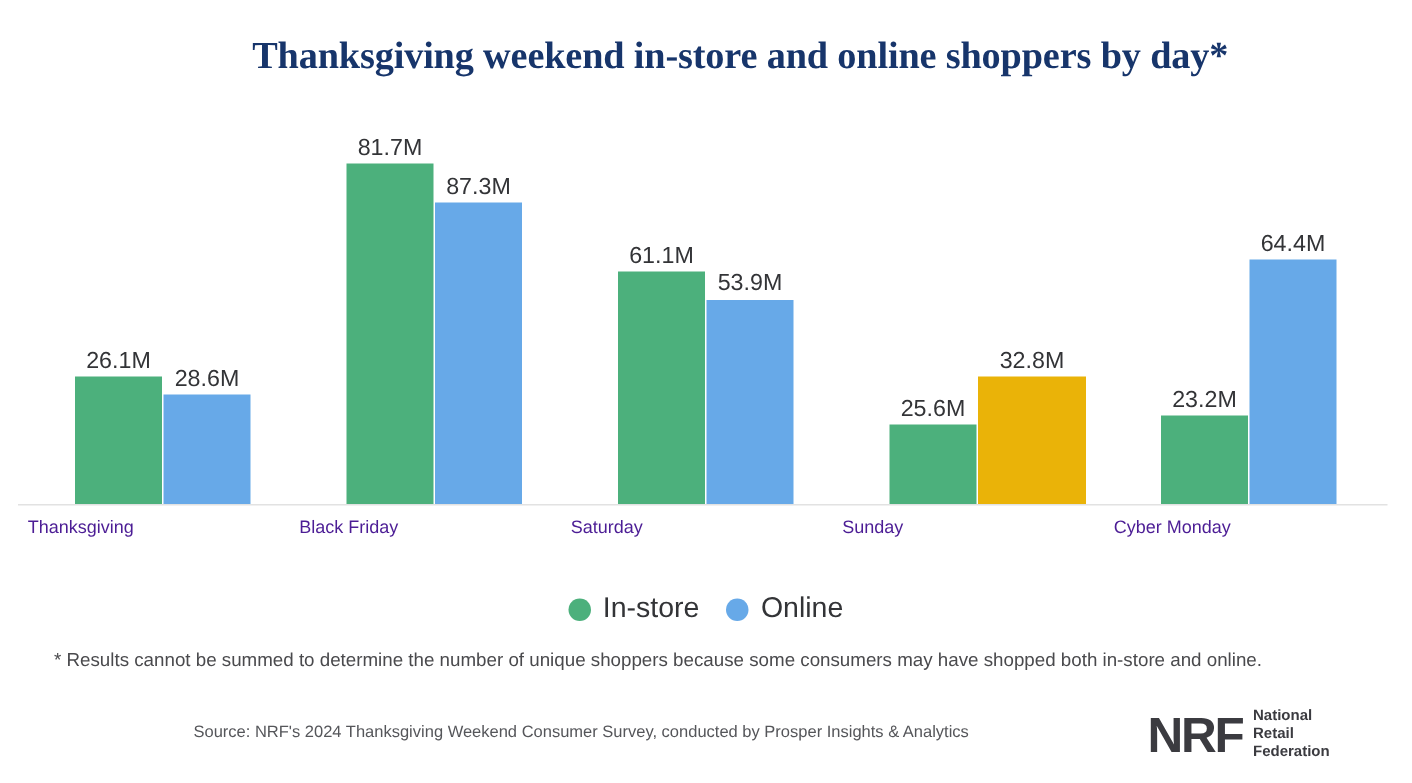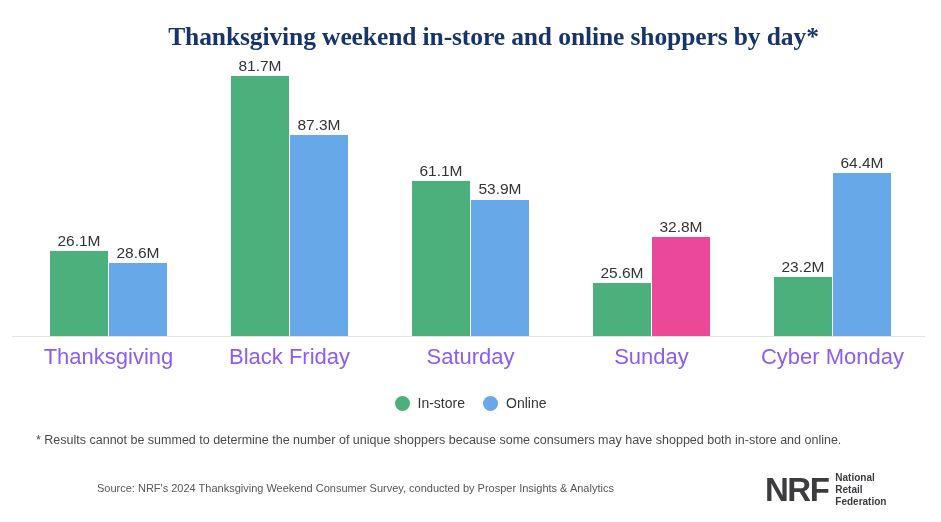--- a/index.html
+++ b/index.html
@@ -71,24 +71,24 @@
     margin-bottom: 3px;
     font-size: 15.5px;
     color: #333437;
     white-space: nowrap;
     line-height: 1;
   }
 
   .cat-label {
     position: absolute;
     top: 344px;
-    text-align: center;
+    text-align: left;
     width: 180px;
-    font-size: 22px;
-    color: #8b5cf6;
+    font-size: 12px;
+    color: #4c1d95;
     white-space: nowrap;
   }
 
   
   #legend {
     position: absolute;
     top: 395px;
     left: 0;
     width: 941px;
     display: flex;
@@ -101,39 +101,39 @@
     align-items: center;
     gap: 8px;
   }
   .legend-dot {
     width: 15px;
     height: 15px;
     border-radius: 50%;
     display: inline-block;
   }
   .legend-label {
-    font-size: 14px;
+    font-size: 19px;
     color: #333437;
     white-space: nowrap;
   }
 
   
   #footnote {
     position: absolute;
     top: 433px;
     left: 36px;
     width: 900px;
     font-size: 12.5px;
     color: #4a4a4d;
     white-space: nowrap;
   }
   #source {
     position: absolute;
     top: 482px;
-    left: 97px;
+    left: 129px;
     font-size: 11px;
     color: #55565a;
     white-space: nowrap;
   }
 
   
   #nrf-logo {
     position: absolute;
     left: 765px;
     top: 472px;
@@ -169,42 +169,42 @@
     <div class="bar-group" style="left: 50px;">
       <div class="bar instore" style="height: 85px; background: rgb(76, 176, 124);">
         <span class="bar-value">26.1M</span>
       </div>
       <div class="bar online" style="height: 73px; background: rgb(103, 169, 232);">
         <span class="bar-value">28.6M</span>
       </div>
     </div>
     <div class="cat-label" style="left: 18.5px;">Thanksgiving</div>
     <div class="bar-group" style="left: 231px;">
-      <div class="bar instore" style="height: 260px; background: rgb(76, 176, 124);">
+      <div class="bar instore" style="height: 227px; background: rgb(76, 176, 124);">
         <span class="bar-value">81.7M</span>
       </div>
       <div class="bar online" style="height: 201px; background: rgb(103, 169, 232);">
         <span class="bar-value">87.3M</span>
       </div>
     </div>
     <div class="cat-label" style="left: 199.5px;">Black Friday</div>
     <div class="bar-group" style="left: 412px;">
       <div class="bar instore" style="height: 154.583px; background: rgb(76, 176, 124);">
         <span class="bar-value">61.1M</span>
       </div>
       <div class="bar online" style="height: 136.367px; background: rgb(103, 169, 232);">
         <span class="bar-value">53.9M</span>
       </div>
     </div>
     <div class="cat-label" style="left: 380.5px;">Saturday</div>
     <div class="bar-group" style="left: 593px;">
       <div class="bar instore" style="height: 53px; background: rgb(76, 176, 124);">
         <span class="bar-value">25.6M</span>
       </div>
-      <div class="bar online" style="height: 99px; background: #ec4899;">
+      <div class="bar online" style="height: 85px; background: #eab308; padding-left: 14px;">
         <span class="bar-value">32.8M</span>
       </div>
     </div>
     <div class="cat-label" style="left: 561.5px;">Sunday</div>
     <div class="bar-group" style="left: 774px;">
       <div class="bar instore" style="height: 58.696px; background: rgb(76, 176, 124);">
         <span class="bar-value">23.2M</span>
       </div>
       <div class="bar online" style="height: 162.932px; background: rgb(103, 169, 232);">
         <span class="bar-value">64.4M</span>

